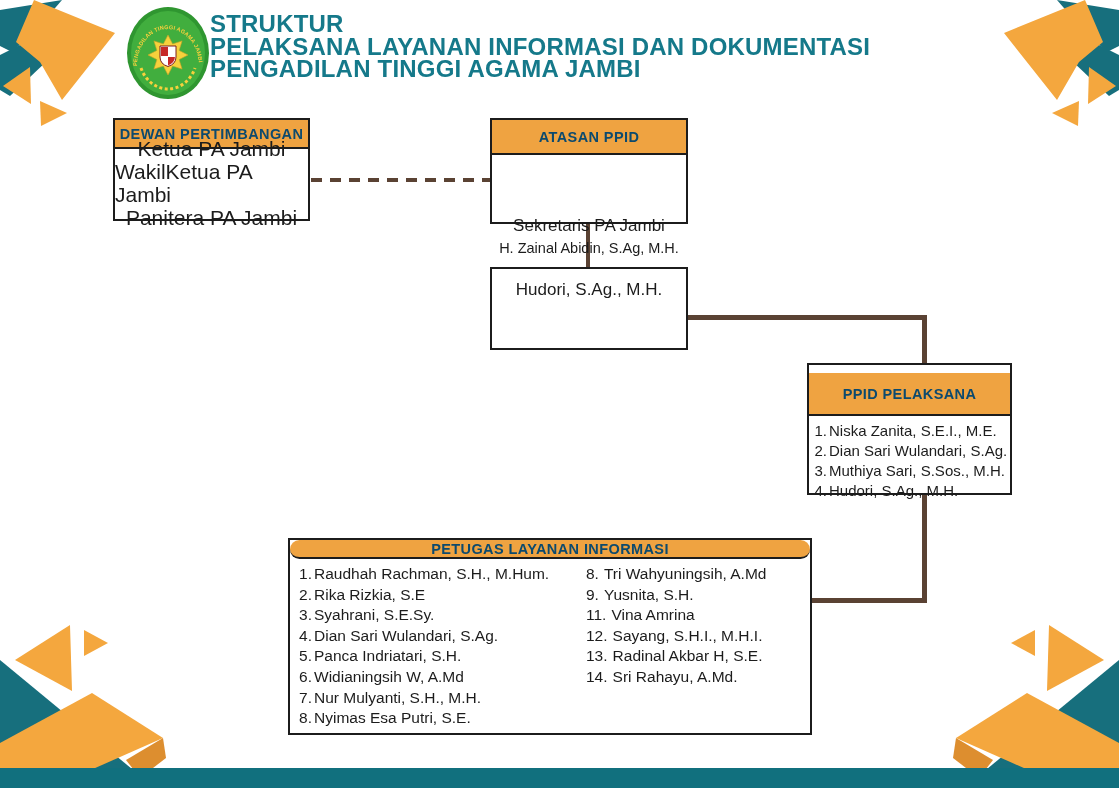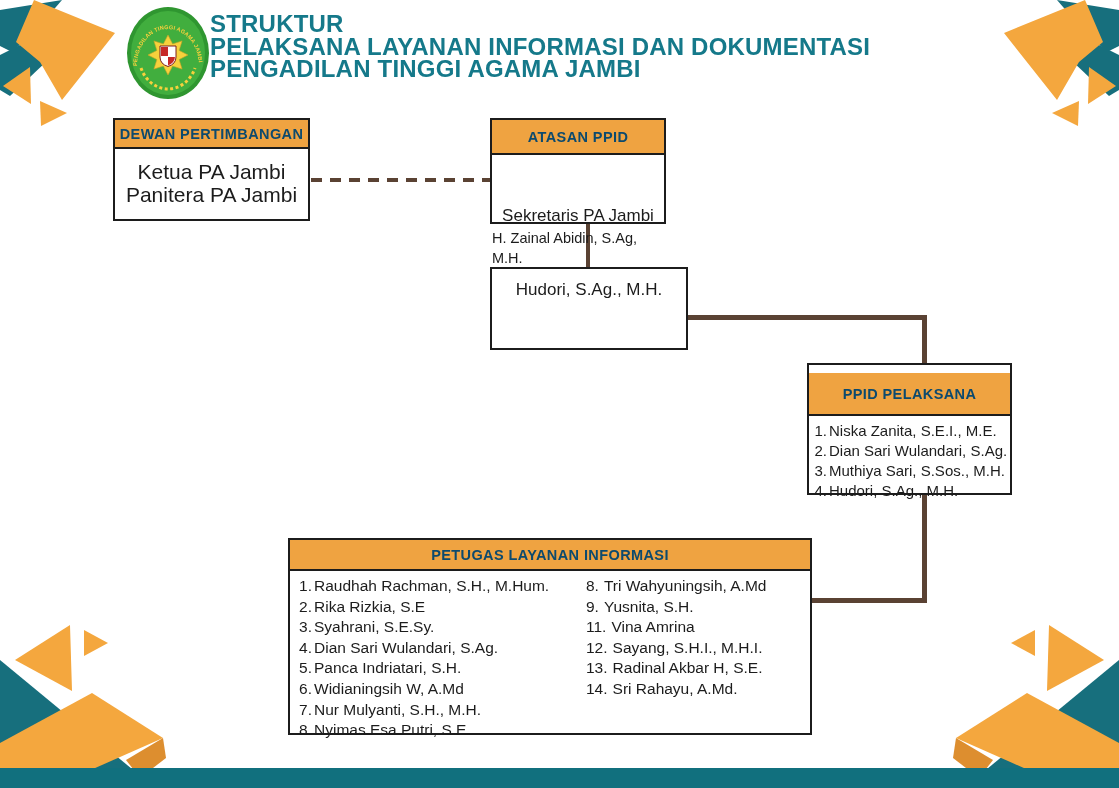--- a/index.html
+++ b/index.html
@@ -21,33 +21,33 @@
     font-size:24px;font-weight:bold;color:#15798A;letter-spacing:0.2px;white-space:nowrap;}
   
   .box{position:absolute;background:#fff;border:2px solid #1c1c1c;box-sizing:border-box;}
   .box-header{background:#EFA341;border-bottom:2px solid #1c1c1c;display:flex;align-items:center;
     justify-content:center;font-weight:bold;font-size:14.5px;letter-spacing:0.4px;color:#0c4a6e;
     box-sizing:border-box;}
   .center-col{display:flex;flex-direction:column;align-items:center;justify-content:center;}
   #box-dewan{left:113px;top:118px;width:197px;height:103px;}
   #box-dewan .box-header{height:29px;}
   #box-dewan .box-body{height:68px;font-size:21px;line-height:23px;}
-  #box-atasan{left:490px;top:118px;width:176px;height:106px;}
+  #box-atasan{left:490px;top:118px;width:198px;height:106px;}
   #box-atasan .box-header{height:35px;}
   #box-atasan .box-body{height:65px;margin-top:48px;}
   #atasan-role{font-size:17px;line-height:24px;}
   #atasan-name{font-size:14.5px;line-height:20px;}
   #box-ppid{left:490px;top:267px;width:198px;height:83px;}
   #box-ppid .box-header{height:36px;}
   #box-ppid .box-body{height:41px;font-size:17px;}
   #box-pelaksana{left:807px;top:363px;width:205px;height:132px;}
   #box-pelaksana .box-header{height:43px;margin-top:8px;}
   #box-pelaksana .box-body{padding-top:5px;font-size:15px;line-height:20px;}
   #box-petugas{left:288px;top:538px;width:524px;height:197px;}
-  #box-petugas .box-header{height:31px;}
+  #box-petugas .box-header{height:19px;border-radius:13px;}
   #box-petugas .box-body{position:relative;height:162px;font-size:15.5px;line-height:20.6px;}
   .col{position:absolute;top:5px;}
   #petugas-col-left{left:4px;width:285px;}
   #petugas-col-right{left:296px;width:224px;}
   .mrow{display:flex;white-space:nowrap;}
   .num{width:18px;text-align:right;margin-right:2px;flex:none;}
   .num-loose{margin-right:5px;flex:none;}
   
   .conn{position:absolute;background:#5A4233;}
   #conn-dashed{left:311px;top:178px;width:179px;height:4px;background:none;
@@ -119,20 +119,21 @@
   <div id="conn-atasan-ppid" class="conn"></div>
   <div id="conn-ppid-h" class="conn"></div>
   <div id="conn-ppid-v" class="conn"></div>
   <div id="conn-pel-v" class="conn"></div>
   <div id="conn-pel-h" class="conn"></div>
 
   <div id="box-dewan" class="box">
     <div class="box-header">DEWAN PERTIMBANGAN</div>
     <div class="box-body center-col">
       <div>Ketua PA Jambi</div>
+      <div>WakilKetua PA Jambi</div>
       <div>Panitera PA Jambi</div>
     </div>
   </div>
 
   <div id="box-atasan" class="box">
     <div class="box-header">ATASAN PPID</div>
     <div class="box-body center-col">
       <div id="atasan-role">Sekretaris PA Jambi</div>
       <div id="atasan-name">H. Zainal Abidin, S.Ag, M.H.</div>
     </div>

